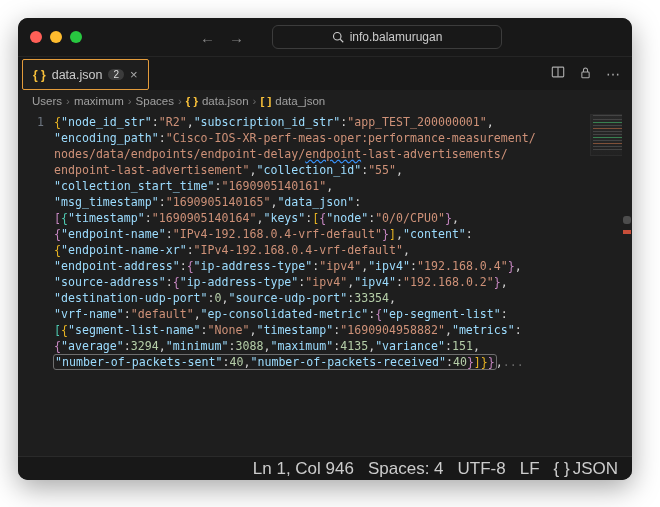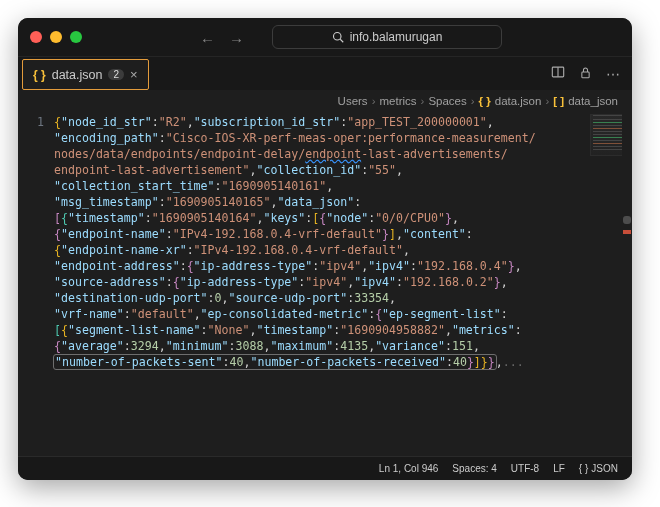--- a/index.html
+++ b/index.html
@@ -100,21 +100,20 @@
   .breadcrumb {
     height: 22px;
     background: #1e1e1e;
     display: flex;
     align-items: center;
     padding: 0 14px;
     gap: 4px;
     font-size: 11.5px;
     color: #a0a0a0;
     border-bottom: 0;
-    justify-content: flex-end;
   }
   .crumb-sep { color: #6a6a6a; }
   .crumb-icon { color: #f9c13a; font-weight: bold; }
   .crumb-icon-bracket { color: #f9c13a; font-weight: bold; }
   .editor {
     flex: 1;
     display: flex;
     font-family: "Menlo", "Consolas", monospace;
     font-size: 11.6px;
     line-height: 16px;
@@ -171,21 +170,21 @@
   .dim { color: #6a6a6a; }
   .status-bar {
     height: 24px;
     background: #181818;
     border-top: 1px solid #2a2a2a;
     display: flex;
     align-items: center;
     justify-content: flex-end;
     gap: 14px;
     padding: 0 14px;
-    font-size: 10px;
+    font-size: 17px;
     color: #ccc;
   }
   .status-item { cursor: pointer; display: flex; align-items: center; gap: 3px; }
   .scrollbar-v {
     position: absolute;
     right: 0;
     top: 0;
     bottom: 0;
     width: 10px;
     background: #1e1e1e;
@@ -250,21 +249,21 @@
             <path d="M5.5 7.5 V5 a2.5 2.5 0 0 1 5 0 V7.5"></path>
           </svg>
       </span>
       <span class="tab-action-icon">⋯</span>
     </div>
   </div>
 
   <div class="breadcrumb">
     <span>Users</span>
     <span class="crumb-sep">›</span>
-    <span>metrics</span>
+    <span>maximum</span>
     <span class="crumb-sep">›</span>
     <span>Spaces</span>
     <span class="crumb-sep">›</span>
     <span class="crumb-icon">{ }</span>
     <span>data.json</span>
     <span class="crumb-sep">›</span>
     <span class="crumb-icon-bracket">[ ]</span>
     <span>data_json</span>
   </div>
 

